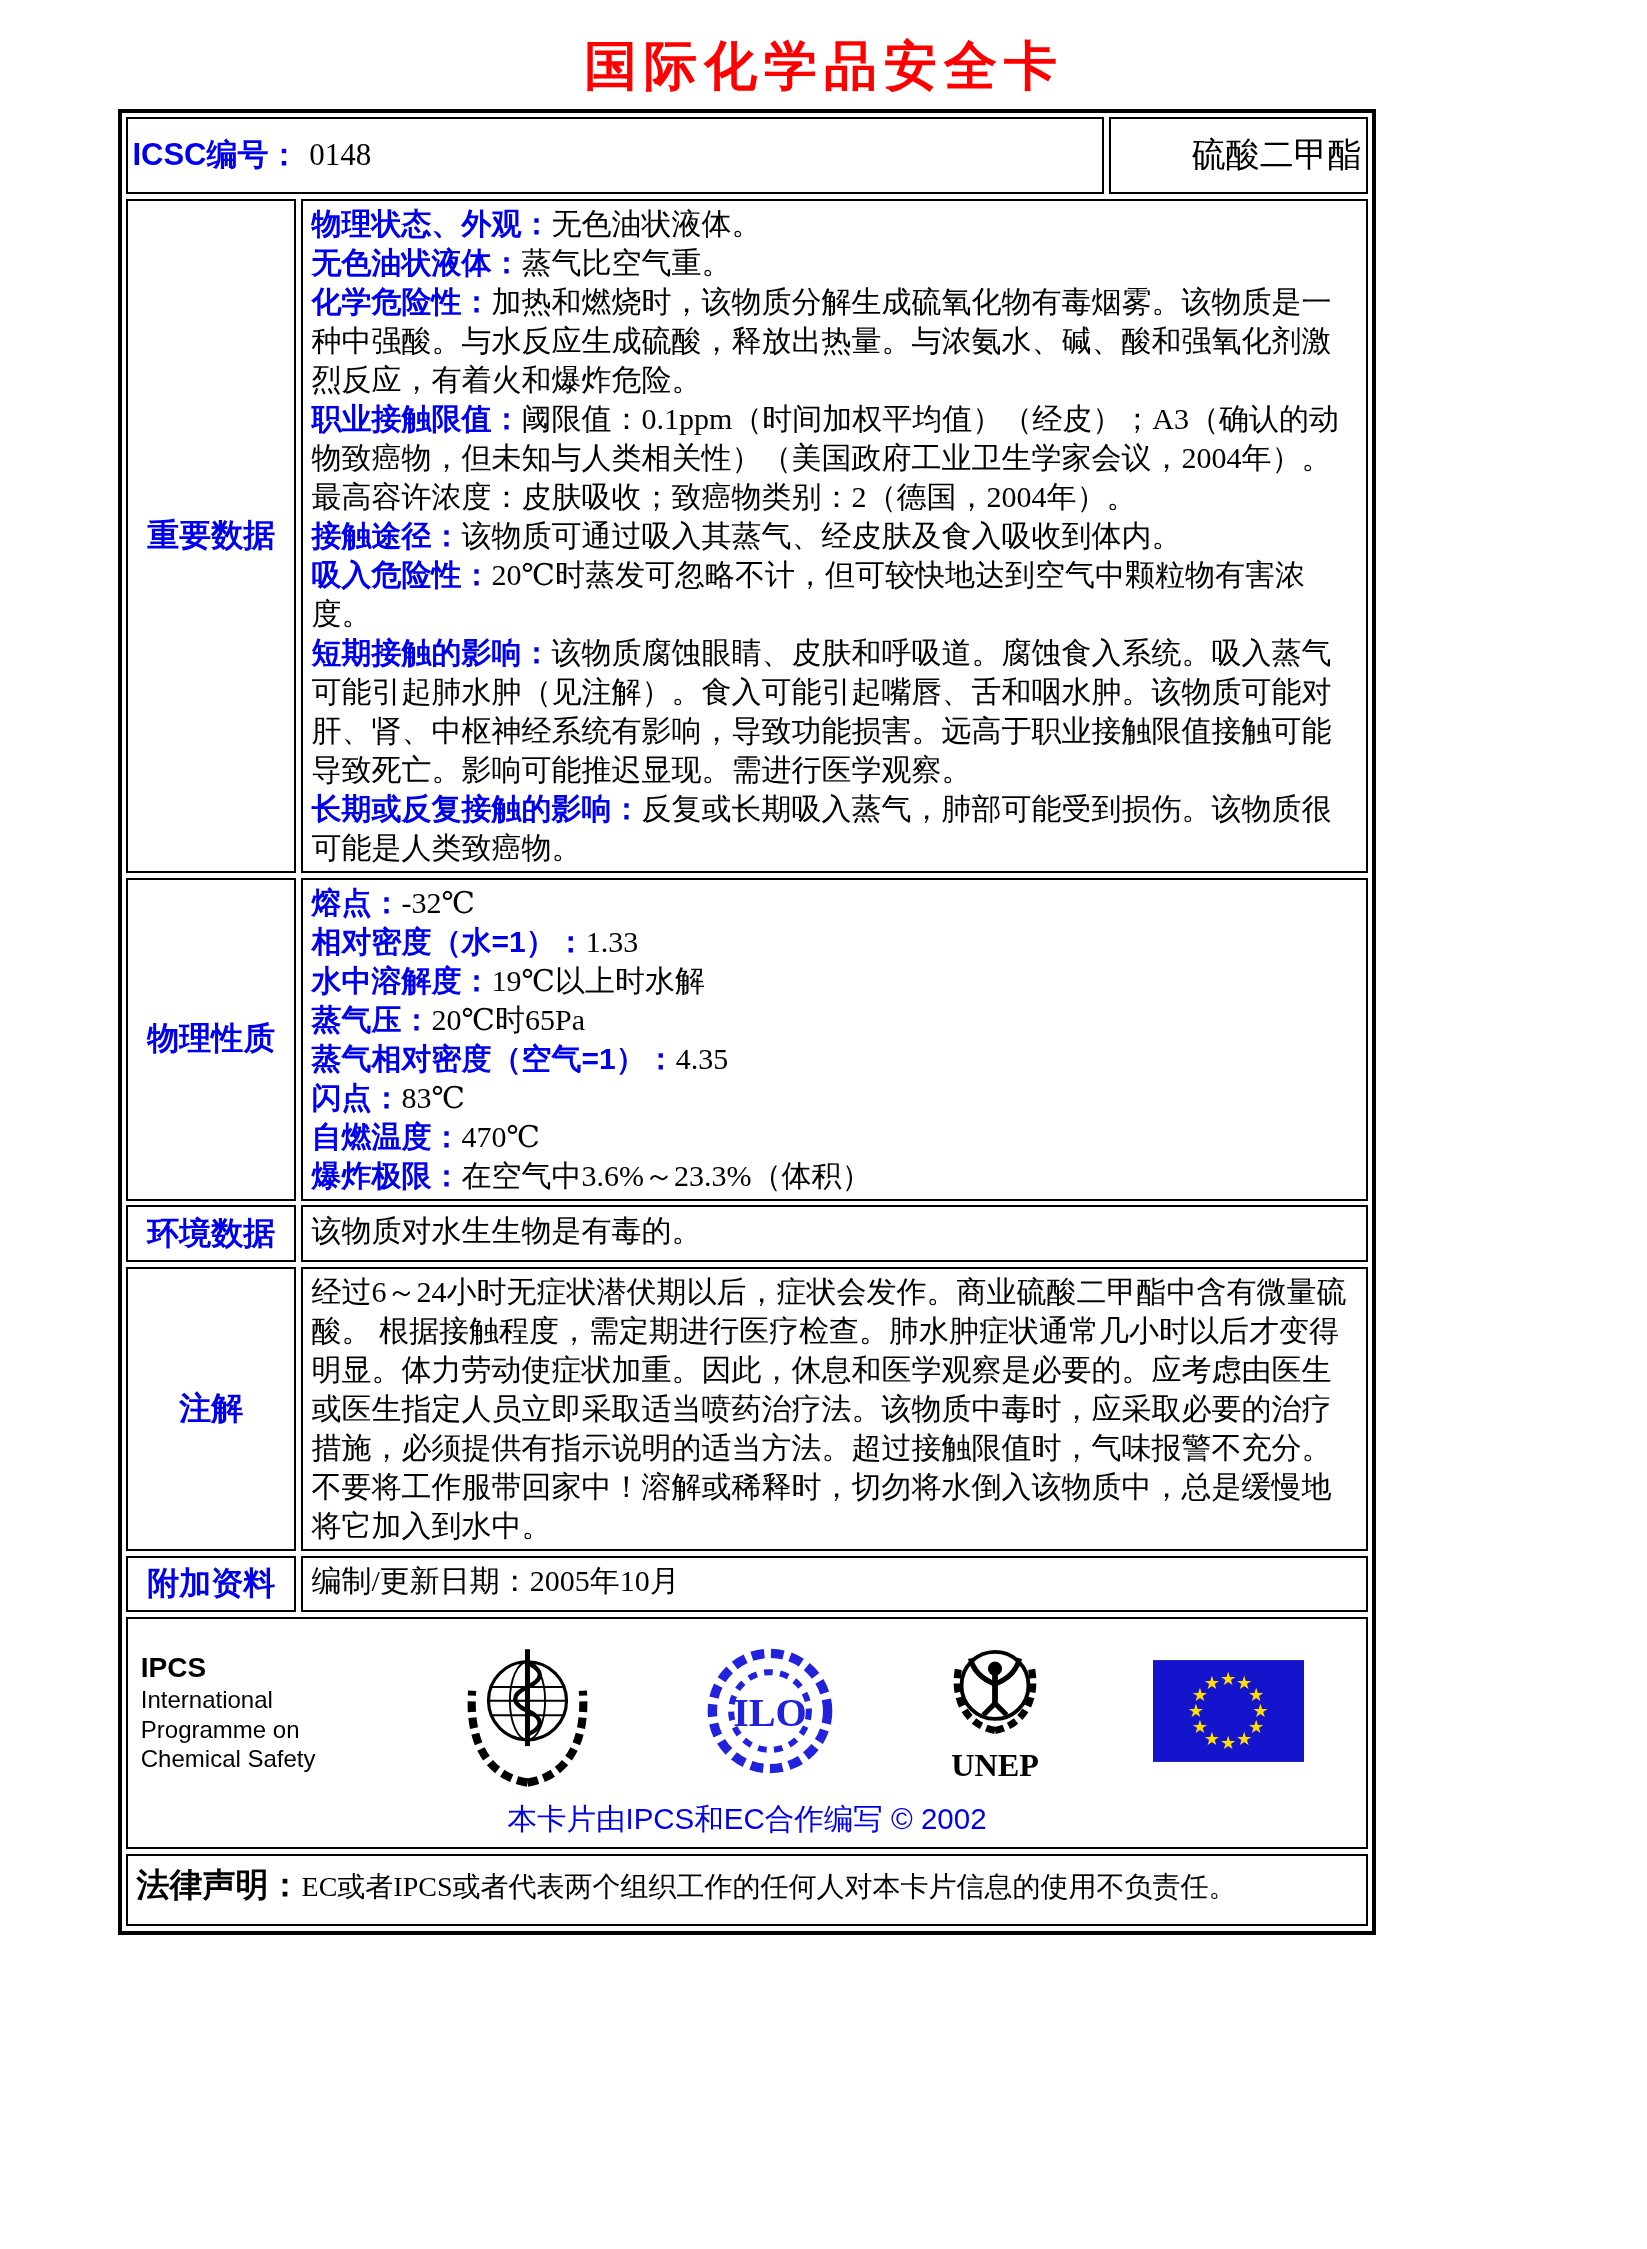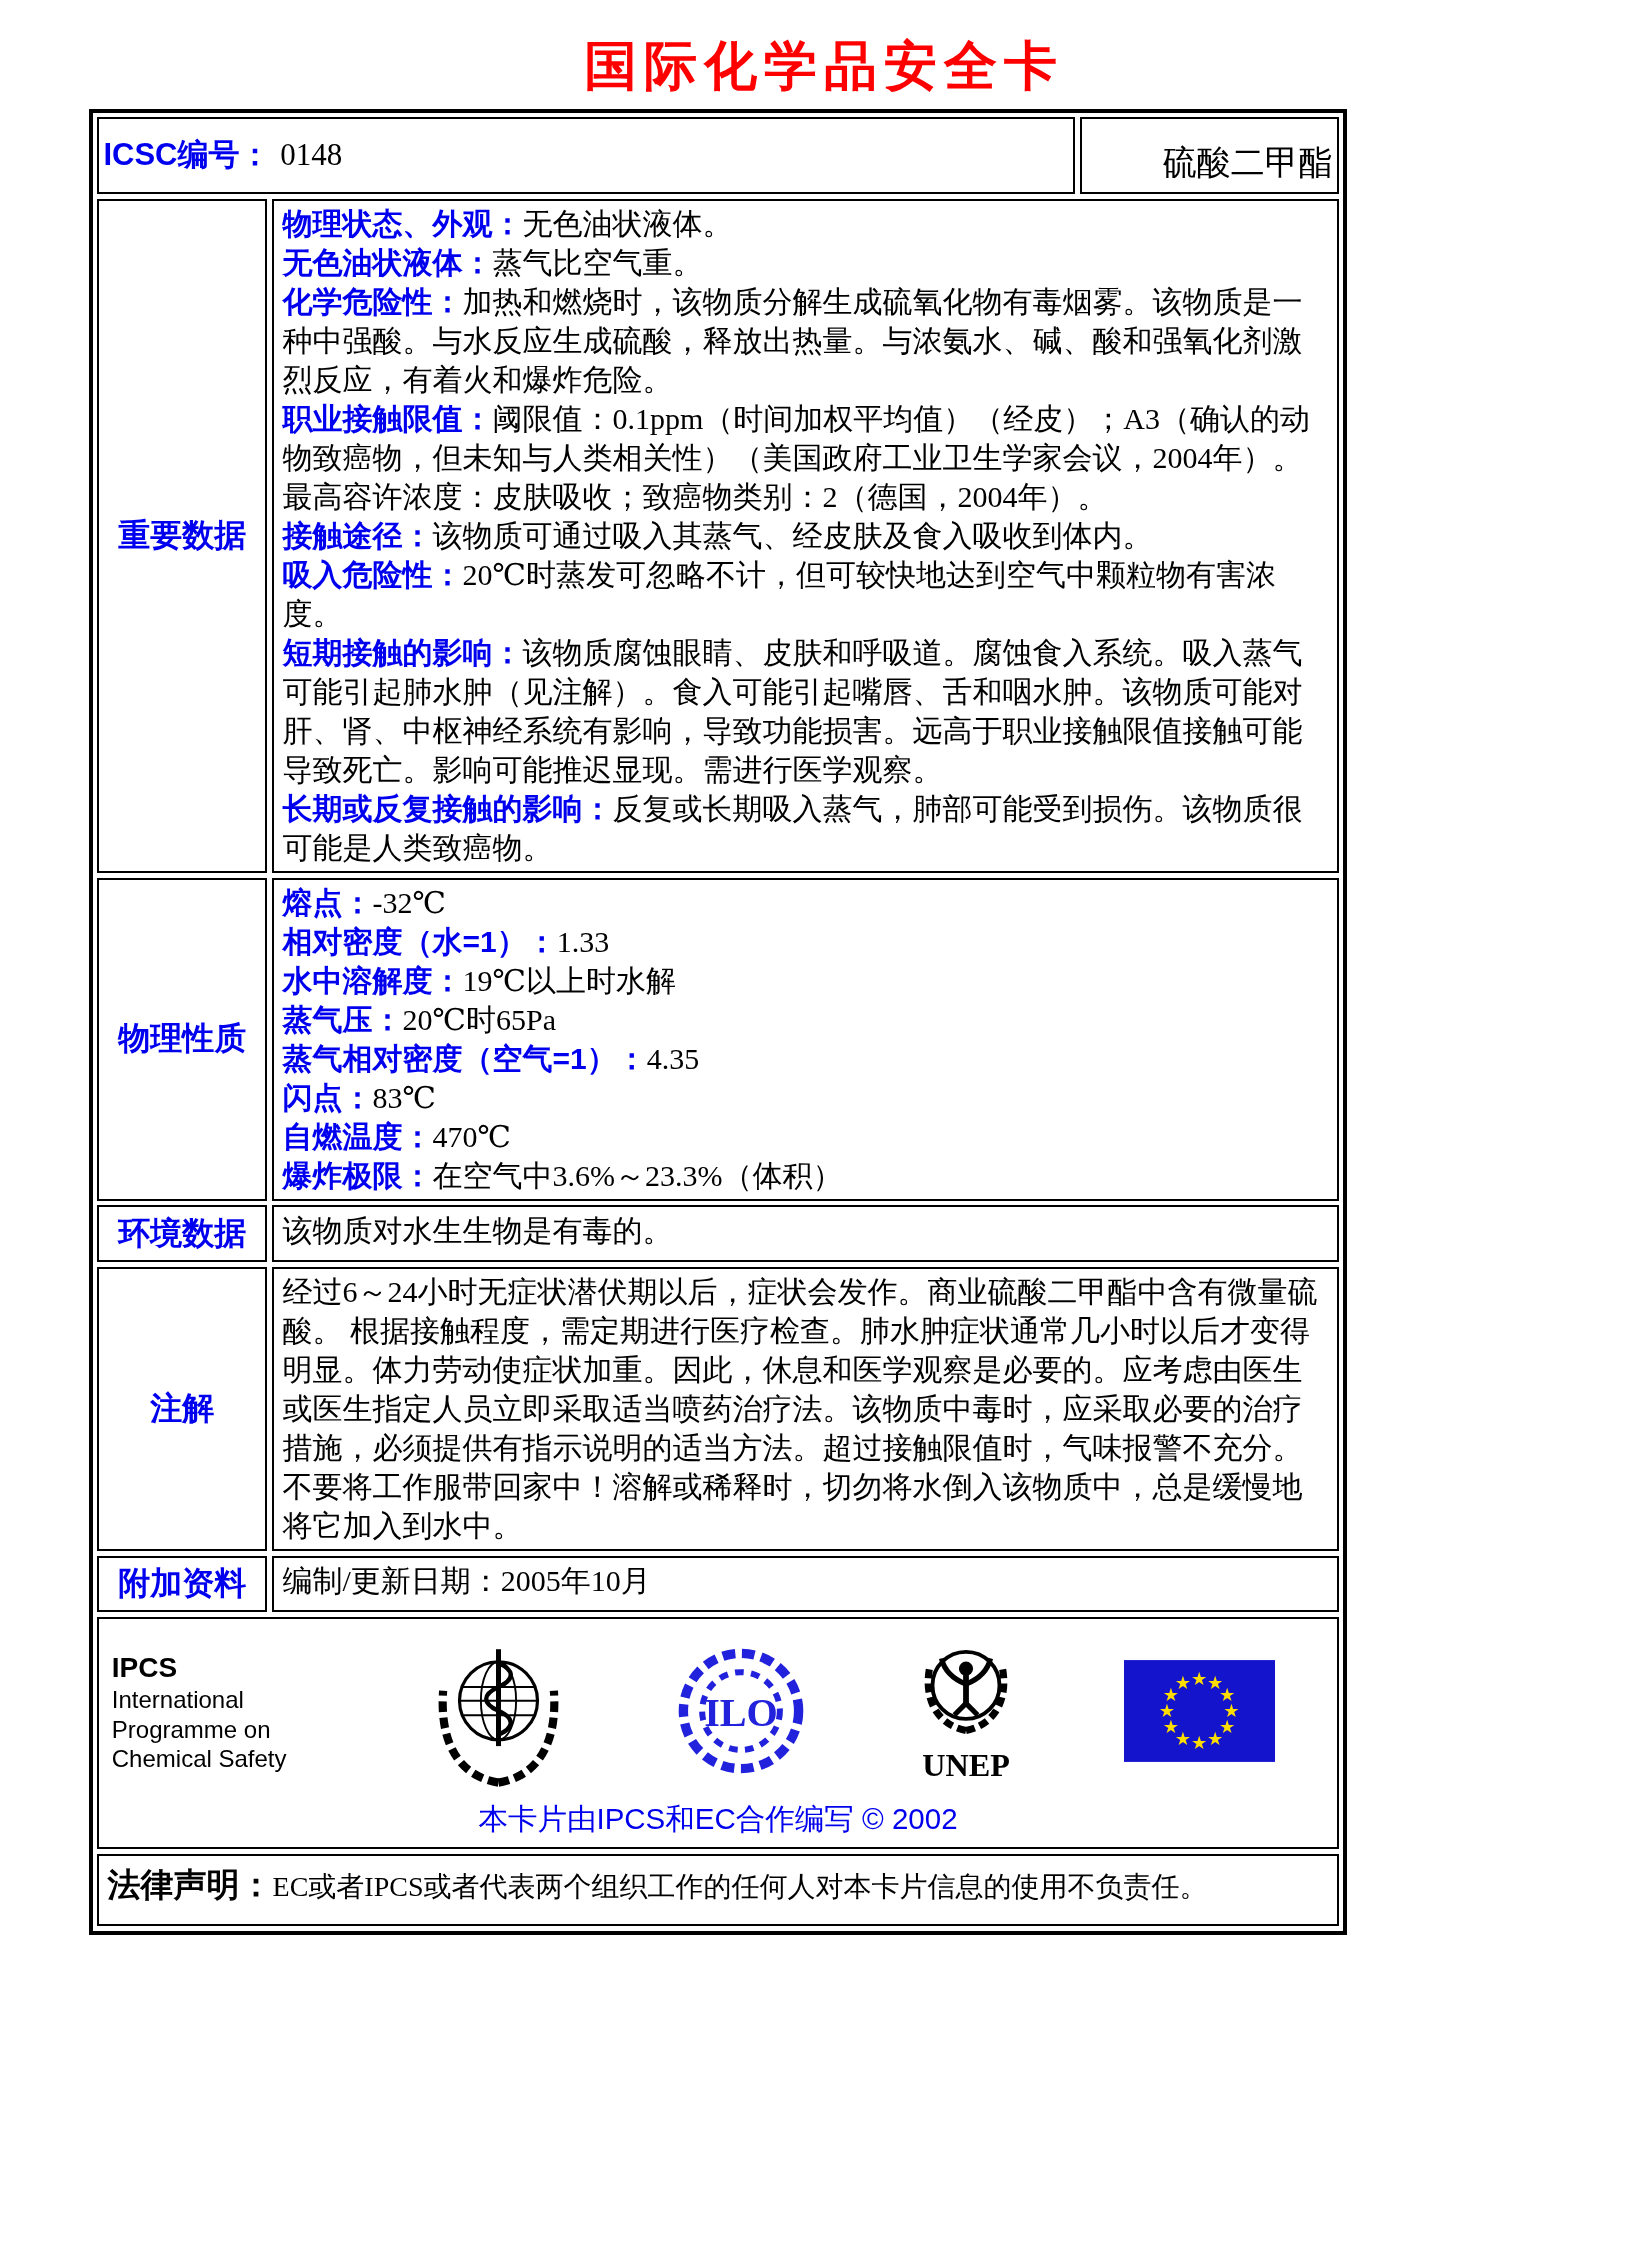--- a/index.html
+++ b/index.html
@@ -14,21 +14,21 @@
     width: 1258px;
     text-align: center;
     font-family: "Liberation Serif", "DejaVu Serif", serif;
     font-weight: bold;
     font-size: 53px;
     line-height: 59px;
     color: #FF0000;
     letter-spacing: 7px;
   }
   .card {
-    margin-left: 89px;
+    margin-left: 118px;
     width: 1258px;
     border: 4.2px solid #000;
     padding: 4.2px;
     box-sizing: border-box;
     display: flex;
     flex-direction: column;
     gap: 4.9px;
     background: #fff;
   }
   .row { display: flex; gap: 4.9px; }
@@ -47,21 +47,21 @@
   .icsc-label {
     font-family: "Liberation Sans", "DejaVu Sans", sans-serif;
     font-weight: bold;
     font-size: 31px;
     color: #0000EE;
   }
   .icsc-number { font-size: 31px; margin-left: 9.8px; }
   .header-right {
     width: 259px;
     display: flex;
-    align-items: flex-end;
+    align-items: center;
     justify-content: flex-end;
     padding: 5.6px 4.2px;
     font-size: 34px;
   }
   .label-cell {
     width: 170px;
     flex: 0 0 170px;
     display: flex;
     align-items: center;
     justify-content: center;

